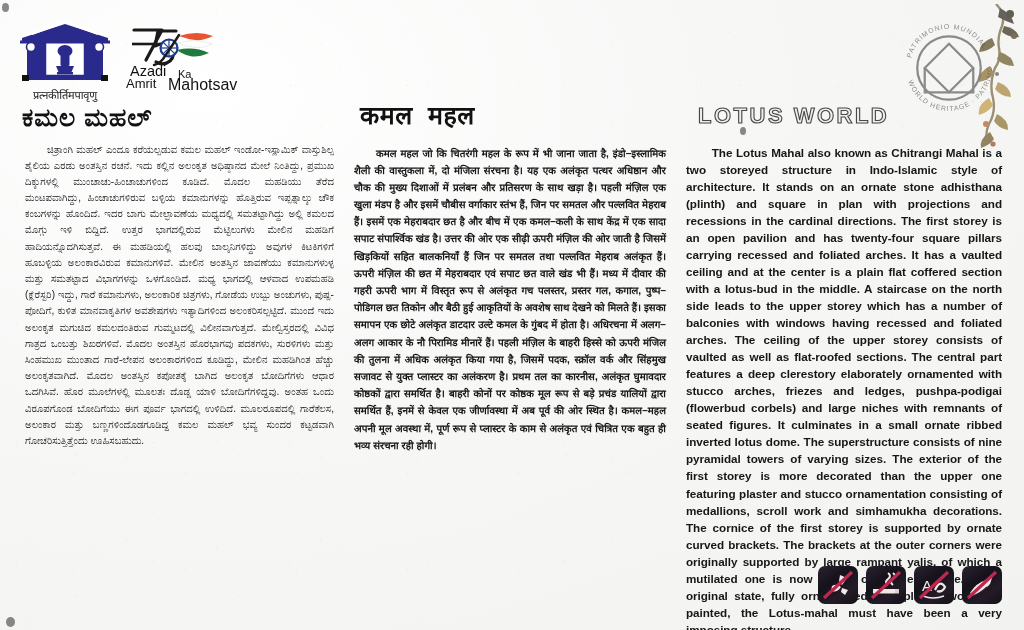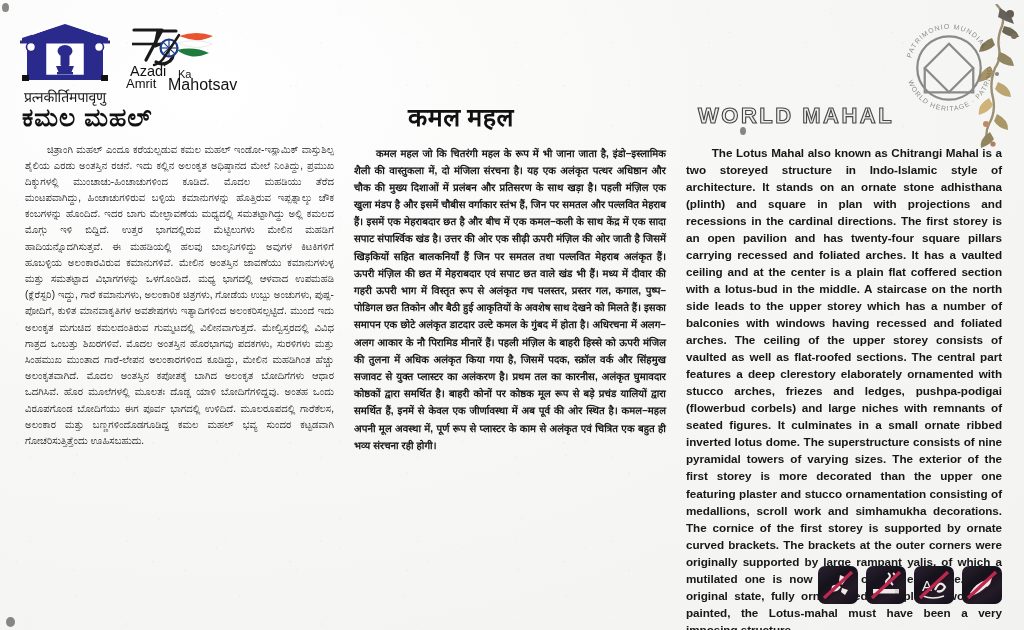--- a/index.html
+++ b/index.html
@@ -47,21 +47,21 @@
     display: flex;
     align-items: flex-start;
     gap: 12px;
     z-index: 5;
   }
 
   .asi-logo { width: 94px; text-align: center; }
   .asi-mark { width: 94px; height: 68px; display: block; }
   .asi-motto {
     font-family: "Liberation Serif", serif;
-    font-size: 14px;
+    font-size: 11px;
     color: #1a1a1a;
     letter-spacing: -.2px;
     margin-top: 1px;
     white-space: nowrap;
     text-align: center;
   }
 
   .azadi-logo { width: 116px; padding-top: 4px; }
   .azadi-mark { width: 116px; height: 70px; display: block; }
 
@@ -111,24 +111,23 @@
   .title-kn {
     font-size: 25px;
     letter-spacing: 1px;
     line-height: 1.1;
     padding-left: 4px;
   }
   .title-hi {
     font-size: 25px;
     letter-spacing: .5px;
     line-height: 1.1;
-    font-family: Liberation Serif, serif;
+    font-family: Liberation Mono, monospace;
     padding-left: 6px;
     margin-bottom: 13px;
-    margin-left: 48px;
   }
   .title-en {
     font-size: 22px;
     letter-spacing: 2.5px;
     line-height: 1.1;
     padding-left: 12px;
     margin-bottom: 16px;
     
     color: #ededed;
     -webkit-text-stroke: 1.1px #2a2a2a;
@@ -299,21 +298,21 @@
       <h1 class="title title-kn">ಕಮಲ ಮಹಲ್</h1>
       <p class="body-text body-kn">ಚಿತ್ರಾಂಗಿ ಮಹಲ್ ಎಂದೂ ಕರೆಯಲ್ಪಡುವ ಕಮಲ ಮಹಲ್ ಇಂಡೋ-ಇಸ್ಲಾಮಿಕ್ ವಾಸ್ತುಶಿಲ್ಪ ಶೈಲಿಯ ಎರಡು ಅಂತಸ್ತಿನ ರಚನೆ. ಇದು ಕಲ್ಲಿನ ಅಲಂಕೃತ ಅಧಿಷ್ಠಾನದ ಮೇಲೆ ನಿಂತಿದ್ದು, ಪ್ರಮುಖ ದಿಕ್ಕುಗಳಲ್ಲಿ ಮುಂಚಾಚು-ಹಿಂಚಾಚುಗಳಿಂದ ಕೂಡಿದೆ. ಮೊದಲ ಮಹಡಿಯು ತೆರೆದ ಮಂಟಪವಾಗಿದ್ದು, ಹಿಂಚಾಚುಗಳಿರುವ ಬಳ್ಳಿಯ ಕಮಾನುಗಳನ್ನು ಹೊತ್ತಿರುವ ಇಪ್ಪತ್ನಾಲ್ಕು ಚೌಕ ಕಂಬಗಳನ್ನು ಹೊಂದಿದೆ. ಇದರ ಬಾಗು ಮೇಲ್ಛಾವಣೆಯ ಮಧ್ಯದಲ್ಲಿ ಸಮತಟ್ಟಾಗಿದ್ದು ಅಲ್ಲಿ ಕಮಲದ ಮೊಗ್ಗು ಇಳಿ ಬಿದ್ದಿದೆ. ಉತ್ತರ ಭಾಗದಲ್ಲಿರುವ ಮೆಟ್ಟಿಲುಗಳು ಮೇಲಿನ ಮಹಡಿಗೆ ಹಾದಿಯನ್ನೊದಗಿಸುತ್ತವೆ. ಈ ಮಹಡಿಯಲ್ಲಿ ಹಲವು ಬಾಲ್ಕನಿಗಳಿದ್ದು ಅವುಗಳ ಕಿಟಕಿಗಳಿಗೆ ಹೂಬಳ್ಳಿಯ ಅಲಂಕಾರವಿರುವ ಕಮಾನುಗಳಿವೆ. ಮೇಲಿನ ಅಂತಸ್ತಿನ ಜಾವಣೆಯು ಕಮಾನುಗಳುಳ್ಳ ಮತ್ತು ಸಮತಟ್ಟಾದ ವಿಭಾಗಗಳನ್ನು ಒಳಗೊಂಡಿದೆ. ಮಧ್ಯ ಭಾಗದಲ್ಲಿ ಆಳವಾದ ಉಪಮಹಡಿ (ಕ್ಲೆರೆಸ್ಟರಿ) ಇದ್ದು, ಗಾರೆ ಕಮಾನುಗಳು, ಅಲಂಕಾರಿಕ ಚಿತ್ರಗಳು, ಗೋಡೆಯ ಉಬ್ಬು ಅಂಚುಗಳು, ಪುಷ್ಪ-ಪೋದಿಗೆ, ಕುಳಿತ ಮಾನವಾಕೃತಿಗಳ ಅವಶೇಷಗಳು ಇತ್ಯಾದಿಗಳಿಂದ ಅಲಂಕರಿಸಲ್ಪಟ್ಟಿದೆ. ಮುಂದೆ ಇದು ಅಲಂಕೃತ ಮಗುಚಿದ ಕಮಲದಂತಿರುವ ಗುಮ್ಮಟದಲ್ಲಿ ವಿಲೀನವಾಗುತ್ತದೆ. ಮೇಲ್ವಿಸ್ತರದಲ್ಲಿ ವಿವಿಧ ಗಾತ್ರದ ಒಂಬತ್ತು ಶಿಖರಗಳಿವೆ. ಮೊದಲ ಅಂತಸ್ತಿನ ಹೊರಭಾಗವು ಪದಕಗಳು, ಸುರಳಿಗಳು ಮತ್ತು ಸಿಂಹಮುಖ ಮುಂತಾದ ಗಾರೆ-ಲೇಪನ ಅಲಂಕಾರಗಳಿಂದ ಕೂಡಿದ್ದು, ಮೇಲಿನ ಮಹಡಿಗಿಂತ ಹೆಚ್ಚು ಅಲಂಕೃತವಾಗಿದೆ. ಮೊದಲ ಅಂತಸ್ತಿನ ಕಪೋತಕ್ಕೆ ಬಾಗಿದ ಅಲಂಕೃತ ಬೋದಿಗೆಗಳು ಆಧಾರ ಒದಗಿಸಿವೆ. ಹೊರ ಮೂಲೆಗಳಲ್ಲಿ ಮೂಲತಃ ದೊಡ್ಡ ಯಾಳಿ ಬೋದಿಗೆಗಳಿದ್ದವು. ಅಂತಹ ಒಂದು ವಿರೂಪಗೊಂಡ ಬೋದಿಗೆಯು ಈಗ ಪೂರ್ವ ಭಾಗದಲ್ಲಿ ಉಳಿದಿದೆ. ಮೂಲರೂಪದಲ್ಲಿ ಗಾರೆಕೆಲಸ, ಅಲಂಕಾರ ಮತ್ತು ಬಣ್ಣಗಳಿಂದೊಡಗೂಡಿದ್ದ ಕಮಲ ಮಹಲ್ ಭವ್ಯ ಸುಂದರ ಕಟ್ಟಡವಾಗಿ ಗೋಚರಿಸುತ್ತಿತ್ತೆಂದು ಊಹಿಸಬಹುದು.</p>
     </div>
 
     <div class="col col-hi">
       <h1 class="title title-hi">कमल महल</h1>
       <p class="body-text body-hi">कमल महल जो कि चितरंगी महल के रूप में भी जाना जाता है, इंडो–इस्लामिक शैली की वास्तुकला में, दो मंजिला संरचना है। यह एक अलंकृत पत्थर अधिष्ठान और चौक की मुख्य दिशाओं में प्रलंबन और प्रतिसरण के साथ खड़ा है। पहली मंज़िल एक खुला मंडप है और इसमें चौबीस वर्गाकार स्तंभ हैं, जिन पर समतल और पल्लवित मेहराब हैं। इसमें एक मेहराबदार छत है और बीच में एक कमल–कली के साथ केंद्र में एक सादा सपाट संपार्श्विक खंड है। उत्तर की ओर एक सीढ़ी ऊपरी मंज़िल की ओर जाती है जिसमें खिड़कियों सहित बालकनियाँ हैं जिन पर समतल तथा पल्लवित मेहराब अलंकृत हैं। ऊपरी मंज़िल की छत में मेहराबदार एवं सपाट छत वाले खंड भी हैं। मध्य में दीवार की गहरी ऊपरी भाग में विस्तृत रूप से अलंकृत गच पलस्तर, प्रस्तर गल, कगाल, पुष्प–पोडिगल छत तिकोन और बैठी हुई आकृतियों के अवशेष साथ देखने को मिलते हैं। इसका समापन एक छोटे अलंकृत डाटदार उल्टे कमल के गुंबद में होता है। अधिरचना में अलग–अलग आकार के नौ पिरामिड मीनारें हैं। पहली मंज़िल के बाहरी हिस्से को ऊपरी मंजिल की तुलना में अधिक अलंकृत किया गया है, जिसमें पदक, स्क्रॉल वर्क और सिंहमुख सजावट से युक्त प्लास्टर का अलंकरण है। प्रथम तल का कारनीस, अलंकृत घुमावदार कोष्ठकों द्वारा समर्थित है। बाहरी कोनों पर कोष्ठक मूल रूप से बड़े प्रचंड यालियों द्वारा समर्थित हैं, इनमें से केवल एक जीर्णावस्था में अब पूर्व की ओर स्थित है। कमल–महल अपनी मूल अवस्था में, पूर्ण रूप से प्लास्टर के काम से अलंकृत एवं चित्रित एक बहुत ही भव्य संरचना रही होगी।</p>
     </div>
 
     <div class="col col-en">
-      <h1 class="title title-en">WORLD MAHAL</h1>
+      <h1 class="title title-en">LOTUS WORLD</h1>
       <p class="body-text body-en">The Lotus Mahal also known as Chitrangi Mahal is a two storeyed structure in Indo-Islamic style of architecture. It stands on an ornate stone adhisthana (plinth) and square in plan with projections and recessions in the cardinal directions. The first storey is an open pavilion and has twenty-four square pillars carrying recessed and foliated arches. It has a vaulted ceiling and at the center is a plain flat coffered section with a lotus-bud in the middle. A staircase on the north side leads to the upper storey which has a number of balconies with windows having recessed and foliated arches. The ceiling of the upper storey consists of vaulted as well as flat-roofed sections. The central part features a deep clerestory elaborately ornamented with stucco arches, friezes and ledges, pushpa-podigai (flowerbud corbels) and large niches with remnants of seated figures. It culminates in a small ornate ribbed inverted lotus dome. The superstructure consists of nine pyramidal towers of varying sizes. The exterior of the first storey is more decorated than the upper one featuring plaster and stucco ornamentation consisting of medallions, scroll work and simhamukha decorations. The cornice of the first storey is supported by ornate curved brackets. The brackets at the outer corners were originally supported by large rampant yalis, of which a mutilated one is now extant on the east side. In its original state, fully ornamented with plaster work and painted, the Lotus-mahal must have been a very imposing structure.</p>
     </div>
 
   </div>
 
   <div class="prohibitions">
 
     <div class="prohib">
       <svg viewBox="0 0 40 38">
         <g fill="#efeae6">

